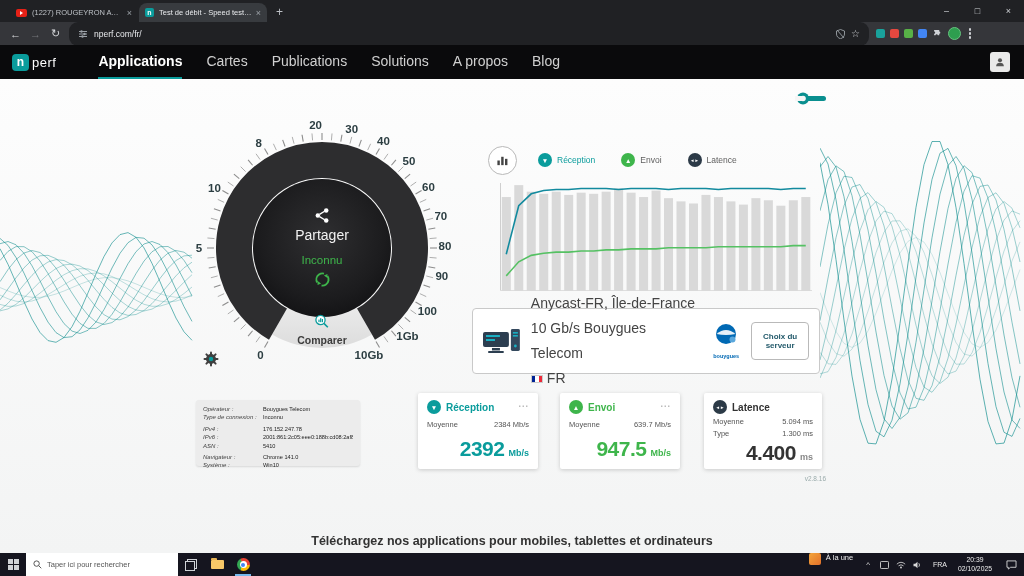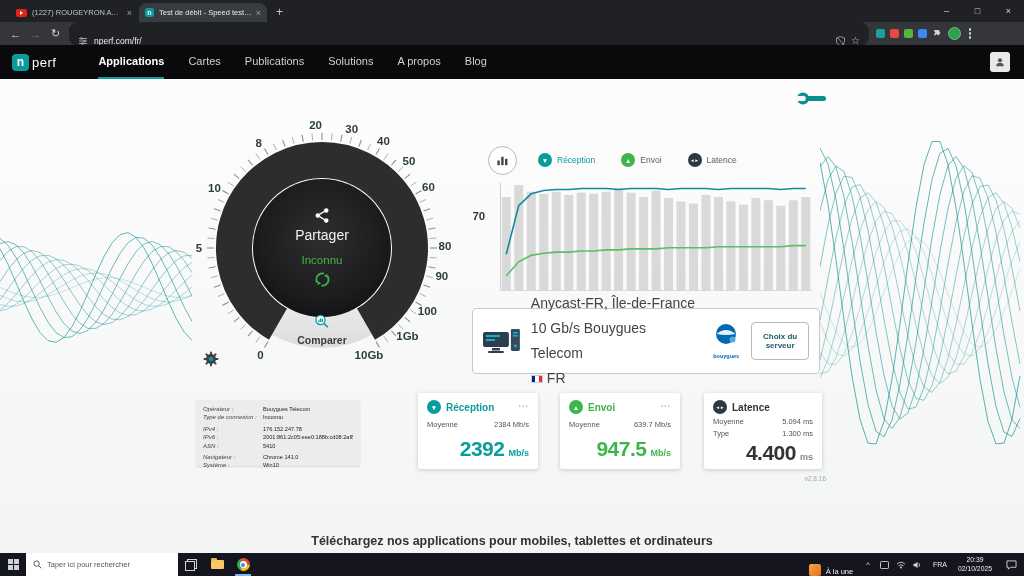--- a/index.html
+++ b/index.html
@@ -16,34 +16,34 @@
   .fav-yt{width:11px;height:8px;background:#e62117;border-radius:2px;position:relative;flex:none;margin-right:5px}
   .fav-yt i{position:absolute;left:4px;top:2px;border-left:3px solid #fff;border-top:2px solid transparent;border-bottom:2px solid transparent}
   .fav-np{width:9px;height:9px;background:#0a9c9c;border-radius:2px;color:#fff;font-size:7px;font-weight:bold;display:flex;align-items:center;justify-content:center;flex:none;margin-right:5px}
   .newtab{color:#bdc1c6;font-size:12px;margin:0 0 3px 8px}
   .wincontrols{position:absolute;right:0;top:0;height:22px;display:flex}
   .wincontrols span{width:31px;text-align:center;line-height:22px;color:#cfd2d6;font-size:9px}
 
   .toolbar{position:absolute;top:22px;left:0;width:1024px;height:23px;background:#35363a;display:flex;align-items:center;padding:0 9px;gap:7px}
   .navbtn{color:#d8dadd;font-size:11px;width:13px;text-align:center;flex:none}
   .navbtn.dim{color:#76787c}
-  .omnibox{flex:1;max-width:800px;height:24px;background:#202124;border-radius:9px;display:flex;align-items:flex-end;padding:0 9px;color:#e8eaed;font-size:8.5px;gap:6px}
+  .omnibox{flex:1;max-width:800px;height:24px;background:#202124;border-radius:9px;display:flex;align-items:center;padding:0 9px;color:#e8eaed;font-size:8.5px;gap:6px}
   .omni-url{flex:1;white-space:nowrap;overflow:hidden}
   .ext-cluster{display:flex;align-items:center;gap:5px}
   .ext{width:9px;height:9px;border-radius:2px}
   .avatar{width:13px;height:13px;border-radius:50%;background:#2e9e4f;border:1px solid #67c27f}
   .kebab{display:flex;flex-direction:column;gap:1.6px;padding:0 3px}
   .kebab i{width:2.4px;height:2.4px;border-radius:50%;background:#cfd2d6}
 
   
   .siteheader{position:absolute;top:45px;left:0;width:1024px;height:34px;background:#0a0a0c;display:flex;align-items:center;padding:0 12px}
   .logo-n{width:17px;height:17px;background:#0a9c9c;border-radius:4px;color:#fff;font-weight:bold;display:flex;align-items:center;justify-content:center;font-size:12px;flex:none}
   .logo-text{color:#fff;font-size:13px;margin-left:3px;letter-spacing:.5px;font-weight:300}
   .mainnav{display:flex;margin-left:42px;gap:24px;height:100%;align-items:stretch}
-  .mainnav a{color:#d0d0d0;font-size:11px;display:flex;align-items:center;border-bottom:2px solid transparent;text-decoration:none;cursor:pointer}
+  .mainnav a{color:#d0d0d0;font-size:14px;display:flex;align-items:center;border-bottom:2px solid transparent;text-decoration:none;cursor:pointer}
   .mainnav a.active{color:#fff;font-weight:bold;border-bottom-color:#0a9c9c}
   .account-btn{position:absolute;right:14px;top:7px;width:20px;height:20px;background:#e9e9e9;border-radius:3px;display:flex;align-items:center;justify-content:center}
 
   
   .stage{position:absolute;top:79px;left:0;width:1024px;height:474px;background:linear-gradient(#fdfdfd,#f3f4f4);overflow:hidden}
   .waves{position:absolute}
 
   .wrench{position:absolute;left:795px;top:12px}
 
   
@@ -110,21 +110,21 @@
   .tb-btn{width:26px;height:100%;display:flex;align-items:center;justify-content:center;flex:none}
   .tsearch{width:152px;height:100%;background:#fff;display:flex;align-items:center;gap:5px;padding:0 7px;font-size:7.5px;color:#555;flex:none}
   .tb-app{position:relative;width:26px;height:100%;display:flex;align-items:center;justify-content:center;flex:none}
   .tb-app.active::after{content:'';position:absolute;bottom:0;left:5px;right:5px;height:2px;background:#76b9ed}
   .folder{width:13px;height:9px;background:#f8c868;border-radius:1px;position:relative}
   .folder::before{content:'';position:absolute;left:0;top:-2px;width:6px;height:2px;background:#e7b254;border-radius:1px 1px 0 0}
   .chrome-ic{width:13px;height:13px;border-radius:50%;background:conic-gradient(from -30deg,#ea4335 0 120deg,#fbbc05 0 240deg,#34a853 0 360deg);position:relative}
   .chrome-ic::before{content:'';position:absolute;left:3px;top:3px;width:7px;height:7px;border-radius:50%;background:#fff}
   .chrome-ic::after{content:'';position:absolute;left:4.5px;top:4.5px;width:4px;height:4px;border-radius:50%;background:#4285f4}
   .tb-right{margin-left:auto;display:flex;align-items:center;height:100%}
-  .news{display:flex;align-items:flex-end;gap:5px;padding:0 9px;font-size:7.5px;color:#eee;height:100%}
+  .news{display:flex;align-items:flex-start;gap:5px;padding:0 9px;font-size:7.5px;color:#eee;height:100%}
   .news-ic{width:12px;height:12px;border-radius:2px;background:linear-gradient(135deg,#f4a63a,#e2702a)}
   .caret{color:#ddd;font-size:8px;padding:0 4px}
   .tray{display:flex;align-items:center;gap:7px;padding:0 6px}
   .lang{font-size:7px;color:#eee;padding:0 5px}
   .clock{font-size:6.8px;color:#eee;text-align:center;line-height:1.3;padding:0 6px}
   .notif{width:26px;height:100%;display:flex;align-items:center;justify-content:center}
 </style>
 </head>
 <body>
 
@@ -330,21 +330,21 @@
       </svg>
       <span class="glabel" style="left: 73.5px; top: 241.521px;">0</span>
       <span class="glabel" style="left: 12px; top: 135px;">5</span>
       <span class="glabel" style="left: 27.4218px; top: 75.3684px;">10</span>
       <span class="glabel" style="left: 71.6503px; top: 29.5684px;">8</span>
       <span class="glabel" style="left: 128.563px; top: 12.1686px;">20</span>
       <span class="glabel" style="left: 164.756px; top: 15.6536px;">30</span>
       <span class="glabel" style="left: 196.5px; top: 28.4789px;">40</span>
       <span class="glabel" style="left: 221.974px; top: 48.0259px;">50</span>
       <span class="glabel" style="left: 241.521px; top: 73.5px;">60</span>
-      <span class="glabel" style="left: 253.809px; top: 103.165px; margin-left: 38px;">70</span>
+      <span class="glabel" style="left: 253.809px; top: 103.165px;">70</span>
       <span class="glabel" style="left: 257.981px; top: 132.853px;">80</span>
       <span class="glabel" style="left: 254.848px; top: 162.669px;">90</span>
       <span class="glabel" style="left: 240.432px; top: 198.35px;">100</span>
       <span class="glabel" style="left: 220.443px; top: 223.479px;">1Gb</span>
       <span class="glabel" style="left: 182px; top: 241.521px;">10Gb</span>
 
       <div class="gauge-core">
         <svg width="17" height="17" viewBox="0 0 16 16">
             <g stroke="#fff" stroke-width="1.3">
               <line x1="5.2" y1="7" x2="10" y2="4"></line>

